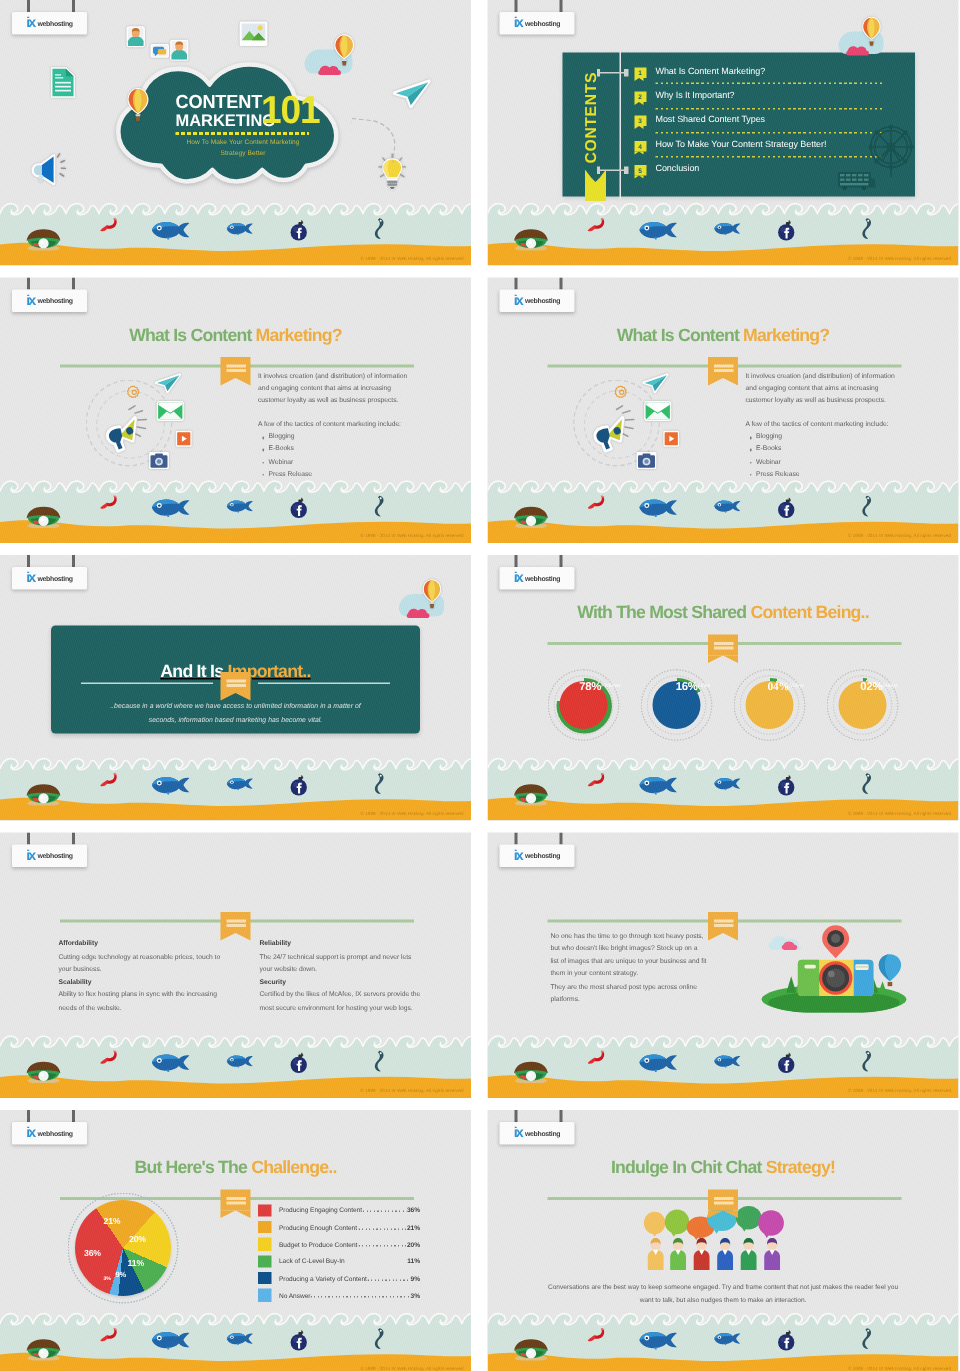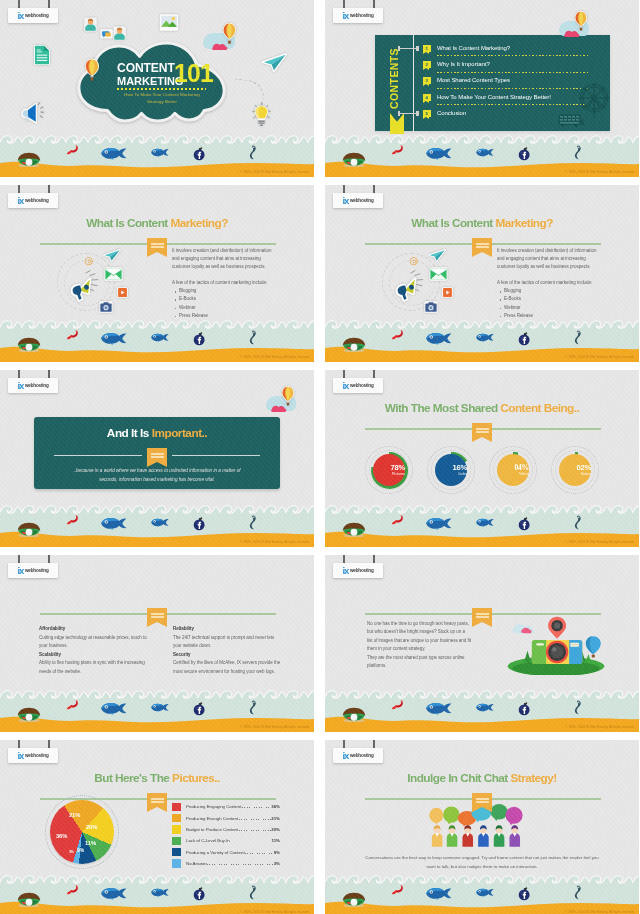--- a/index.html
+++ b/index.html
@@ -148,40 +148,40 @@
   .cm-copy li:before{content:"";position:absolute;left:-4px;top:4px;width:1.4px;height:1.4px;
      border-radius:50%;background:#7a7a7a;}
 
   
   .b5{left:281px;top:15px;width:14px;height:23px;z-index:3;}
   .pc5{left:271px;top:32px;width:16px;height:10px;z-index:2;}
   .imp-box{position:absolute;left:34px;top:47px;width:246px;height:72px;background:#1d6160;
      border-radius:3px;box-shadow:0 1.5px 3px rgba(0,0,0,.16);}
   .bluecloud5{position:absolute;left:266px;top:26px;width:30px;height:15px;background:#bfe0e8;z-index:1;
      border-radius:16px 10px 9px 9px;}
-  .imp-title{position:absolute;left:0;right:0;top:11px;text-align:center;font-size:11.8px;
-     font-weight:700;letter-spacing:-.5px;line-height:1;}
+  .imp-title{position:absolute;left:0;right:0;top:25px;text-align:center;font-size:11.8px;
+     font-weight:700;letter-spacing:-.5px;line-height:1;text-decoration:underline;}
   .imp-title .w{color:#fff;} .imp-title .o{color:#f0ad3f;}
   .imp-rule{position:absolute;top:38px;height:1.3px;background:#cadad6;}
   .imp-rule.l{left:20px;width:88px;} .imp-rule.r{right:20px;width:88px;}
   .imp-ribbon{top:31px;margin-left:-10px;}
   .imp-ribbon:after{border-bottom-color:transparent;}
   .imp-body{position:absolute;left:30px;right:30px;top:49px;text-align:center;color:#e2e2e2;
      font-size:4.6px;line-height:2;font-style:italic;letter-spacing:.02px;}
 
   
   .donuts{position:absolute;left:0;right:0;top:78px;display:flex;justify-content:center;gap:18px;}
   .donut{position:relative;width:44px;height:44px;}
   .dot-ring{position:absolute;left:-2px;top:-2px;right:-2px;bottom:-2px;border-radius:50%;
      border:1px dotted #c2c2c2;}
   .dot-ring:after{content:"";position:absolute;left:3px;top:3px;right:3px;bottom:3px;border-radius:50%;
      border:1px dotted #cfcfcf;}
   .d-arc{position:absolute;left:3.5px;top:3.5px;right:3.5px;bottom:3.5px;border-radius:50%;}
   .d-face{position:absolute;left:6px;top:6px;right:6px;bottom:6px;border-radius:50%;
-     display:flex;flex-direction:column;align-items:flex-end;justify-content:center;color:#fff;padding-left:22px;}
+     display:flex;align-items:flex-start;justify-content:center;color:#fff;padding-left:22px;}
   .d1 .d-arc{background:conic-gradient(#3c9e42 0 78%, transparent 78% 100%);}
   .d2 .d-arc{background:conic-gradient(#3c9e42 0 16%, transparent 16% 100%);}
   .d3 .d-arc{background:conic-gradient(#3c9e42 0 4%, transparent 4% 100%);}
   .d4 .d-arc{background:conic-gradient(#3c9e42 0 2%, transparent 2% 100%);}
   .d1 .d-face{background:#e0362f;} .d2 .d-face{background:#145b96;}
   .d3 .d-face{background:#f0b63f;font-family:Liberation Serif, serif;} .d4 .d-face{background:#f0b63f;}
   .d-val{font-size:7.6px;font-weight:700;line-height:1;letter-spacing:-.2px;}
   .d-lab{font-size:3.5px;line-height:1;margin-top:1.6px;letter-spacing:.05px;}
 
   
@@ -1580,21 +1580,21 @@
             <path d="M3.4 0.4 C5.4 0.6 6.4 2.4 5.6 4.2 C4.9 5.8 3.3 6.6 2.6 8 C1.9 9.4 2.6 11.2 4.2 12.4 C2.2 12.6 0.6 11 0.8 9 C1 7.2 2.6 6.2 3.3 5 C4 3.8 3.8 2.2 2.6 1.2 Z" fill="#2d4f5e"></path>
             <circle cx="4.2" cy="1.8" r="0.6" fill="#ffffff"></circle>
           </svg>
         </div>
     <div class="copyright">© 1999 - 2014 IX Web Hosting. All rights reserved</div>
   </div>
 </div>
 
 <div class="slide" style="left:0px;top:740px">
   <div class="noise"></div>
-  <div class="title"><span class="g">But Here's The</span> <span class="o">Pictures..</span></div>
+  <div class="title"><span class="g">But Here's The</span> <span class="o">Challenge..</span></div>
   <div class="rule"></div>
   <div class="ribbon">
         <span class="ln ln1"></span>
         <span class="ln ln2"></span>
       </div>
   <div class="pie-wrap">
     <div class="pie-ring"></div>
     <div class="pie"></div>
     <span class="ps ps1">36%</span>
     <span class="ps ps2">21%</span>

